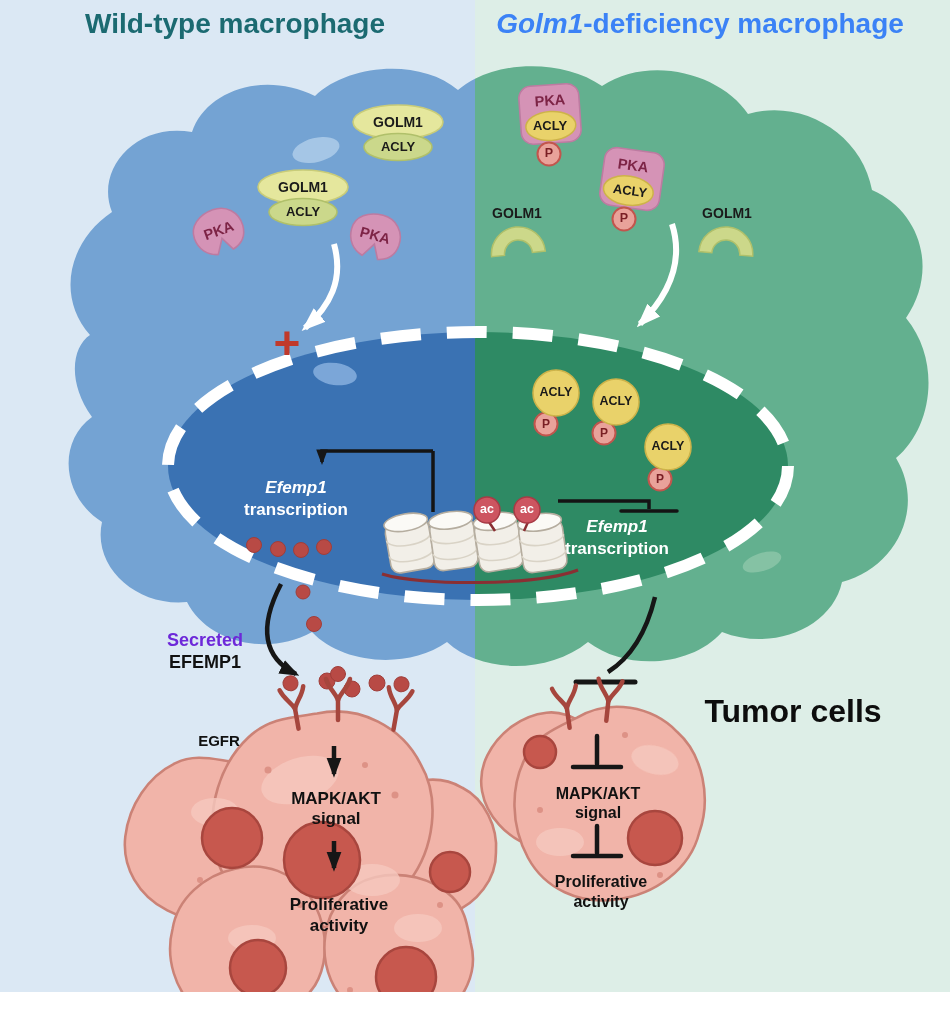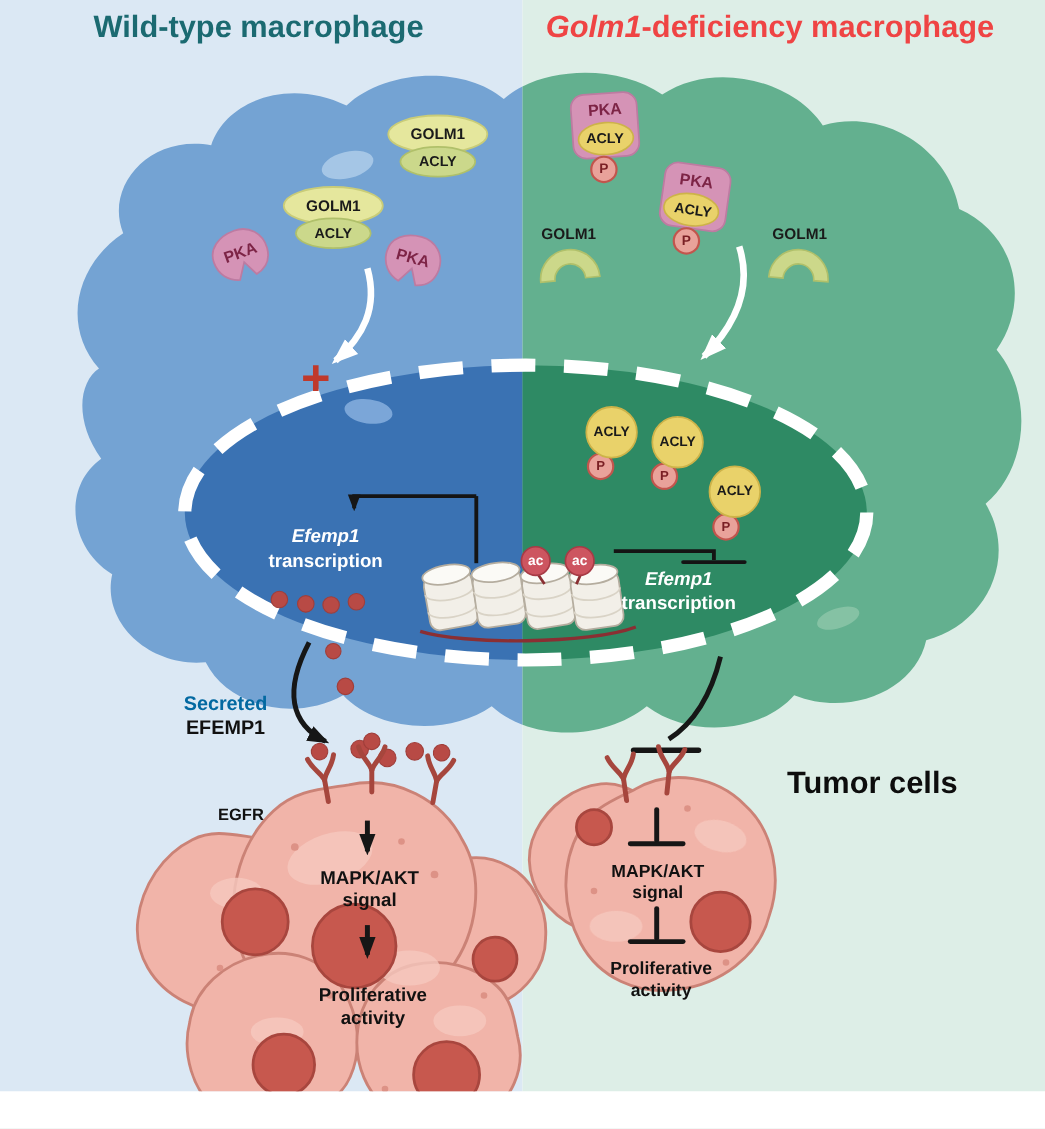--- a/index.html
+++ b/index.html
@@ -220,21 +220,21 @@
 
   <g stroke="#161616" stroke-width="4.5" stroke-linecap="round">
     <line x1="597" y1="736" x2="597" y2="764"></line>
         <line x1="573" y1="767" x2="621" y2="767"></line>
     <line x1="597" y1="826" x2="597" y2="853"></line>
         <line x1="573" y1="856" x2="621" y2="856"></line>
   </g>
 </svg>
 
 <div class="lbl" style="left:235px;top:24px;font-size:28px;color:#1b6a71">Wild-type macrophage</div>
-<div class="lbl" style="left:700px;top:24px;font-size:28px;color:#ef4444">
+<div class="lbl" style="left:700px;top:24px;font-size:28px;color:#3b82f6">
   <span class="it">Golm1</span><span>-deficiency macrophage</span>
 </div>
 
 <div class="lbl" style="left:398px;top:122px;font-size:14px;color:#1a1a1a">GOLM1</div>
 <div class="lbl" style="left:398px;top:147px;font-size:13px;color:#1a1a1a">ACLY</div>
 <div class="lbl" style="left:303px;top:187px;font-size:14px;color:#1a1a1a">GOLM1</div>
 <div class="lbl" style="left:303px;top:212px;font-size:13px;color:#1a1a1a">ACLY</div>
 <div class="lbl" style="left:219px;top:231px;font-size:14.5px;color:#7d2446;transform:translate(-50%,-50%) rotate(-20deg)">PKA</div>
 <div class="lbl" style="left:375px;top:236px;font-size:14.5px;color:#7d2446;transform:translate(-50%,-50%) rotate(15deg)">PKA</div>
 
@@ -256,29 +256,29 @@
 <div class="lbl" style="left:616px;top:402px;font-size:12.5px;color:#1a1a1a">ACLY</div>
 <div class="lbl" style="left:668px;top:447px;font-size:12.5px;color:#1a1a1a">ACLY</div>
 <div class="lbl" style="left:546px;top:424px;font-size:12px;color:#7a1f24">P</div>
 <div class="lbl" style="left:604px;top:433px;font-size:12px;color:#7a1f24">P</div>
 <div class="lbl" style="left:660px;top:479px;font-size:12px;color:#7a1f24">P</div>
 <div class="lbl" style="left:487px;top:510px;font-size:12.5px;color:#ffffff">ac</div>
 <div class="lbl" style="left:527px;top:510px;font-size:12.5px;color:#ffffff">ac</div>
 <div class="lbl it" style="left:617px;top:527px;font-size:17px;color:#ffffff">Efemp1</div>
 <div class="lbl" style="left:617px;top:549px;font-size:17px;color:#ffffff">transcription</div>
 
-<div class="lbl" style="left:205px;top:640px;font-size:18px;color:#0369a1">Secreted</div>
+<div class="lbl" style="left:205px;top:640px;font-size:18px;color:#6d28d9">Secreted</div>
 <div class="lbl" style="left:205px;top:662px;font-size:18px;color:#111111">EFEMP1</div>
 <div class="lbl" style="left:219px;top:741px;font-size:15px;color:#111111">EGFR</div>
 
 <div class="lbl" style="left:336px;top:799px;font-size:17px;color:#111111">MAPK/AKT</div>
 <div class="lbl" style="left:336px;top:819px;font-size:17px;color:#111111">signal</div>
 <div class="lbl" style="left:339px;top:905px;font-size:17px;color:#111111">Proliferative</div>
 <div class="lbl" style="left:339px;top:926px;font-size:17px;color:#111111">activity</div>
 
-<div class="lbl" style="left:793px;top:712px;font-size:28px;color:#0d0d0d">Tumor cells</div>
+<div class="lbl" style="left:793px;top:712px;font-size:32px;color:#0d0d0d">Tumor cells</div>
 
 <div class="lbl" style="left:598px;top:794px;font-size:16px;color:#111111">MAPK/AKT</div>
 <div class="lbl" style="left:598px;top:813px;font-size:16px;color:#111111">signal</div>
 <div class="lbl" style="left:601px;top:882px;font-size:16px;color:#111111">Proliferative</div>
 <div class="lbl" style="left:601px;top:902px;font-size:16px;color:#111111">activity</div>
 
 </div>
 
 </body></html>

